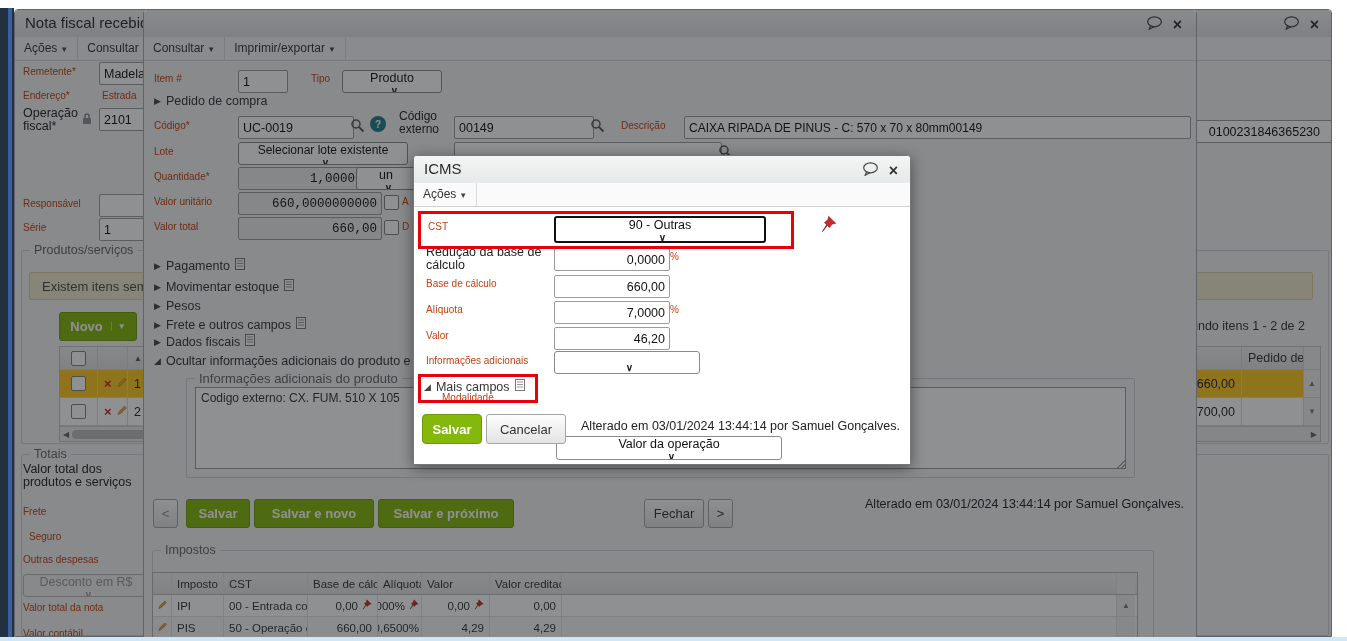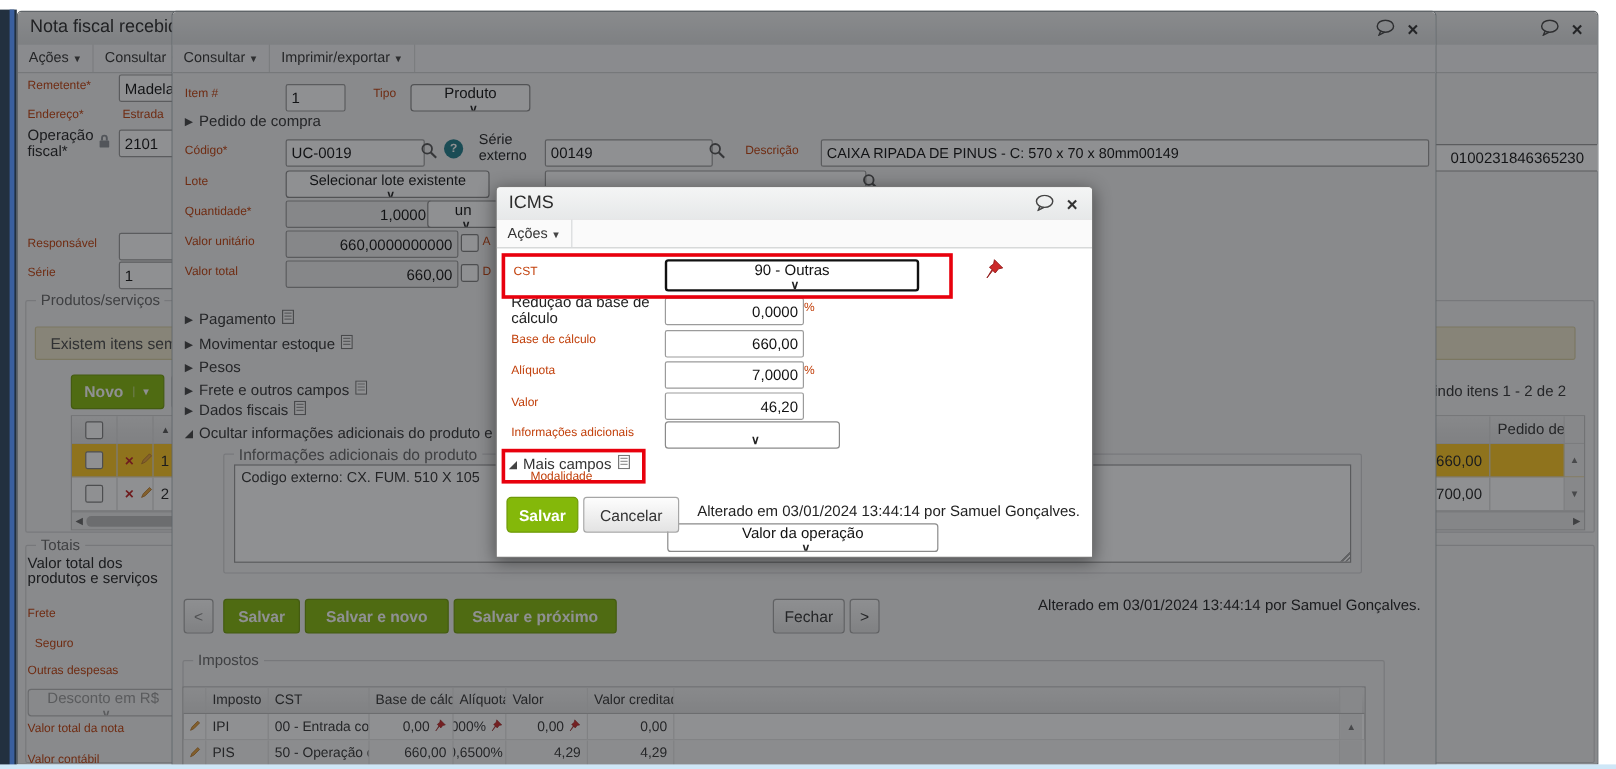--- a/index.html
+++ b/index.html
@@ -14,21 +14,21 @@
   .wicons{position:absolute;top:6px;display:flex;gap:10px;align-items:center;}
   .xx{font-size:16px;font-weight:bold;color:#333;line-height:14px;}
   .mbar{position:absolute;left:0;right:0;top:27px;height:23px;background:#f6f6f7;border-bottom:1px solid #cfd1d2;display:flex;}
   .mi{font-size:12px;color:#333;padding:4px 9px 0 9px;border-right:1px solid #d8dadb;height:23px;box-sizing:border-box;white-space:nowrap;}
   .mi .c{font-size:8px;color:#444;margin-left:3px;}
   .lbl{position:absolute;font-size:10px;color:#c2410c;white-space:nowrap;}
   .lbl2{position:absolute;font-size:12.5px;color:#222;line-height:13px;}
   .inp{position:absolute;background:#fff;border:1px solid #9b9b9b;border-radius:2px;font-size:12.5px;color:#111;
        padding:0 4px;height:21px;display:flex;align-items:center;overflow:hidden;white-space:nowrap;}
   .num{justify-content:flex-end;}
-  .ro{background:#ededed;}
+  .ro{background:#ededed;font-family:Liberation Mono, monospace;}
   .sel{position:absolute;background:#fff;border:1px solid #8a8a8a;border-radius:3px;font-size:12.5px;color:#111;
        height:21px;display:flex;align-items:center;justify-content:space-between;padding:0 5px;overflow:hidden;flex-direction:column;}
   .sel .ch{font-size:10px;font-weight:bold;color:#222;margin-left:5px;}
   .fs{position:absolute;border:1px solid #d2d2d3;border-radius:2px;}
   .leg{position:absolute;top:-8px;left:8px;background:#f3f3f4;padding:0 4px;font-size:12.5px;color:#666;white-space:nowrap;}
   .bgreen{position:absolute;background:#84b80a;border:1px solid #6f9a08;border-radius:3px;color:#fff;
           font-weight:bold;font-size:13px;display:flex;align-items:center;justify-content:center;cursor:pointer;}
   .bgray{position:absolute;background:linear-gradient(#fdfdfd,#e3e3e3);border:1px solid #a6a6a6;border-radius:3px;
          color:#333;font-size:13px;display:flex;align-items:center;justify-content:center;cursor:pointer;}
   .cb{position:absolute;width:13px;height:13px;background:#fff;border:1px solid #808080;border-radius:2px;}
@@ -211,21 +211,21 @@
         <span>Pedido de compra</span>
       </div>
 
     <div class="lbl" style="left:10px;top:110px;">Código*</div>
     <div class="inp" style="left:94px;top:106px;width:106px;">UC-0019</div>
     <span class="a" style="left:206px;top:108px;"><svg width="15" height="15">
           <circle cx="6" cy="6" r="4" fill="none" stroke="#555" stroke-width="1.5"></circle>
           <line x1="9" y1="9" x2="13.5" y2="13.5" stroke="#555" stroke-width="1.8"></line>
         </svg></span>
     <span class="a" style="left:226px;top:106px;width:16px;height:16px;border-radius:50%;background:#1f7d8a;color:#fff;font-size:10px;font-weight:bold;display:flex;align-items:center;justify-content:center;">?</span>
-    <div class="lbl2" style="left:255px;top:100px;width:52px;font-size:12px;">Série externo</div>
+    <div class="lbl2" style="left:255px;top:100px;width:52px;font-size:12px;">Código externo</div>
     <div class="inp" style="left:310px;top:106px;width:130px;">00149</div>
     <span class="a" style="left:446px;top:108px;"><svg width="15" height="15">
           <circle cx="6" cy="6" r="4" fill="none" stroke="#555" stroke-width="1.5"></circle>
           <line x1="9" y1="9" x2="13.5" y2="13.5" stroke="#555" stroke-width="1.8"></line>
         </svg></span>
     <div class="lbl" style="left:477px;top:110px;">Descrição</div>
     <div class="inp" style="left:540px;top:106px;width:497px;font-size:12px;">CAIXA RIPADA DE PINUS - C: 570 x 70 x 80mm00149</div>
 
     <div class="lbl" style="left:10px;top:136px;">Lote</div>
     <div class="sel" style="left:94px;top:132px;width:158px;font-size:12px;">

